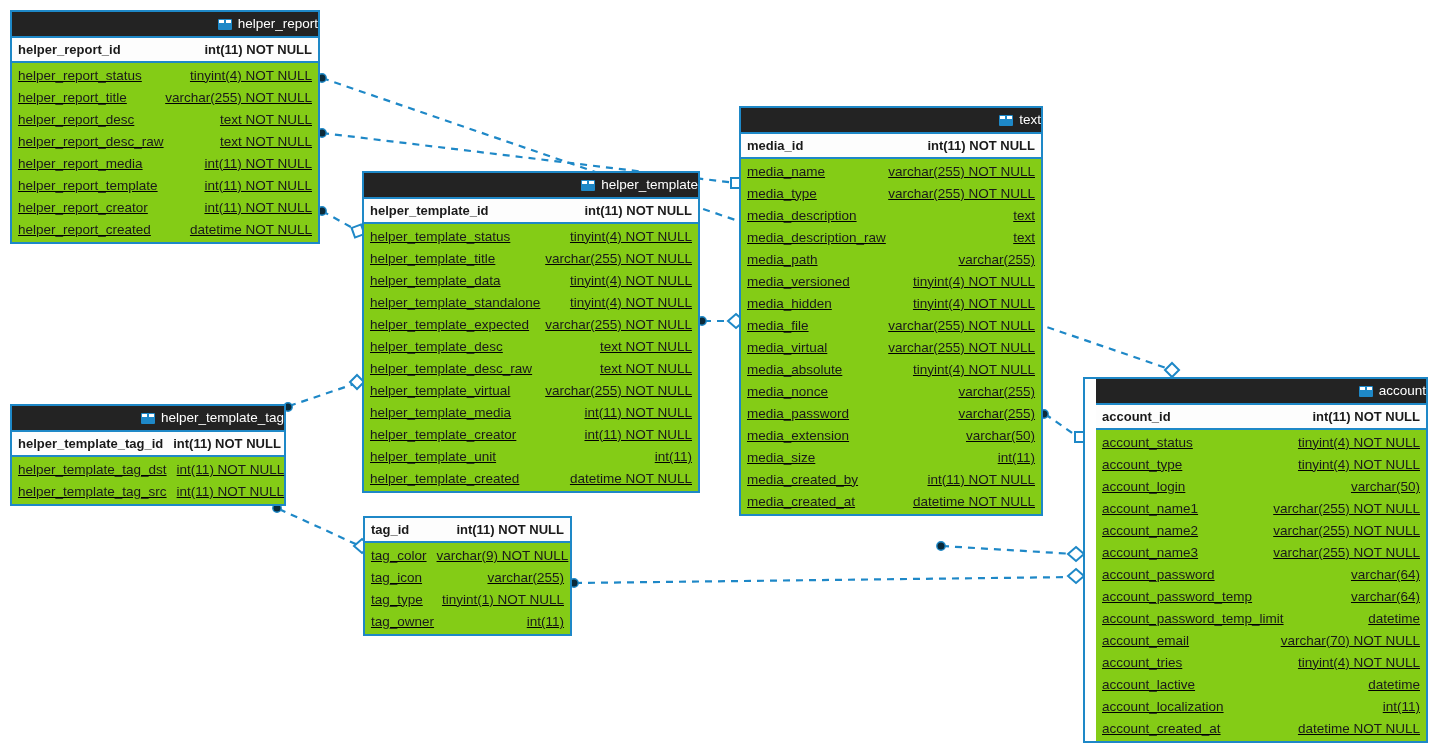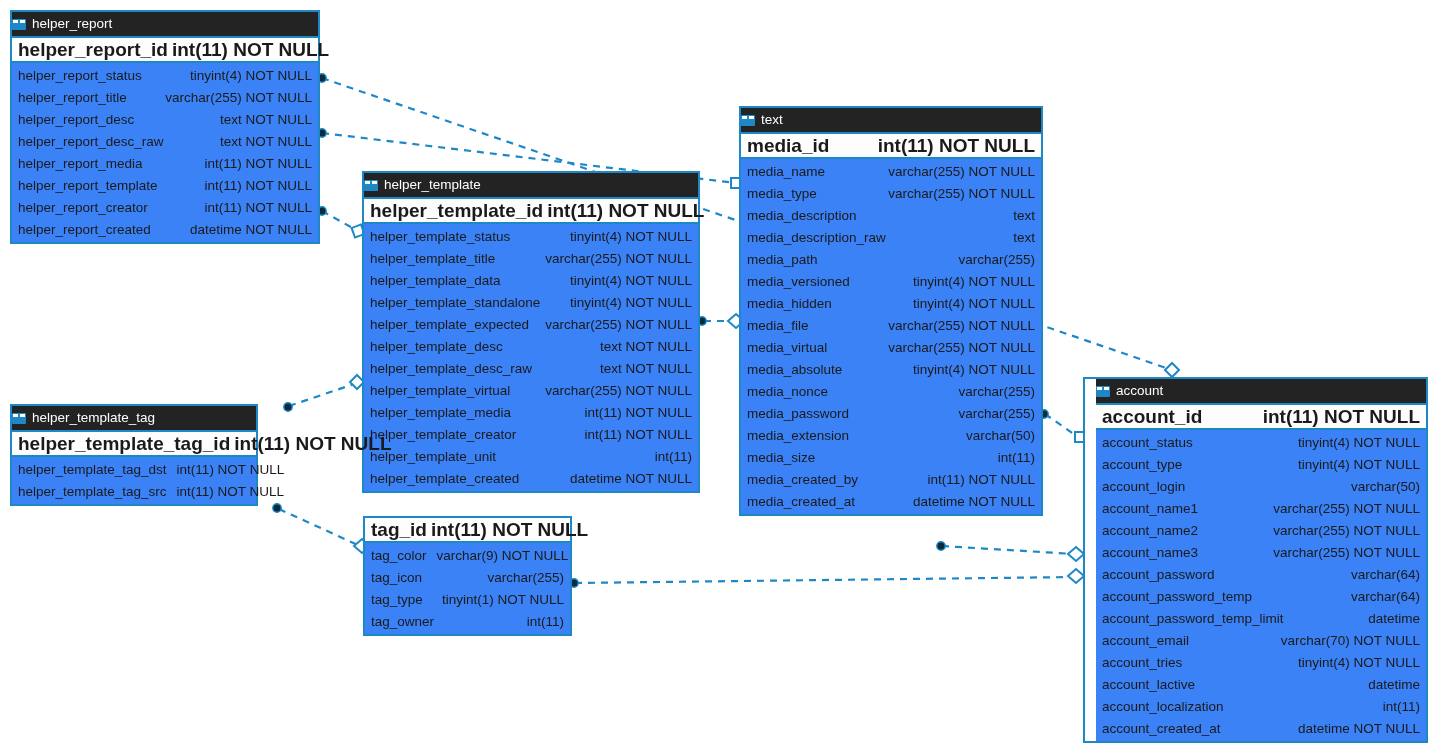--- a/index.html
+++ b/index.html
@@ -32,21 +32,21 @@
     box-sizing: border-box;
     border: 2px solid #1E88C7;
     background: #ffffff;
     box-shadow: 0 0 0 0 rgba(0,0,0,0);
   }
   .entity-header {
     background: #232323;
     color: #ffffff;
     height: 24px;
     line-height: 24px;
-    text-align: left;
+    text-align: right;
     font-size: 13.5px;
     position: relative;
     border-bottom: 2px solid #1E88C7;
     white-space: nowrap;
     overflow: hidden;
   }
   .entity-header .hdr-inner {
     display: inline-flex;
     align-items: center;
     gap: 6px;
@@ -74,32 +74,33 @@
     left: 8px; top: 1px;
     width: 5px; height: 3px;
     background: #ffffff;
   }
   .pk-row {
     display: flex;
     justify-content: space-between;
     align-items: center;
     height: 23px;
     padding: 0 6px;
-    font-size: 19px;
+    font-size: 13px;
     color: #1a1a1a;
     border-bottom: 2px solid #1E88C7;
     background: #fdfdfd;
     white-space: nowrap;
-    gap: 4px;
+    gap: 10px;
   }
   .pk-row .col-name { font-weight: bold; }
   .pk-row .col-type { font-weight: bold; }
   .field-list {
     padding: 1px 0 2px 0;
-    background: #3b82f6;
+    background: #84cc16;
+    text-decoration: underline;
   }
   .field-row {
     display: flex;
     justify-content: space-between;
     align-items: center;
     height: 22px;
     padding: 0 6px;
     font-size: 13.5px;
     color: #1a1a1a;
     white-space: nowrap;
@@ -392,21 +393,21 @@
           <div class="field-row">
             <span class="col-name">account_localization</span>
             <span class="col-type">int(11)</span>
           </div>
           <div class="field-row">
             <span class="col-name">account_created_at</span>
             <span class="col-type">datetime NOT NULL</span>
           </div>
         </div>
       </div>
-      <div class="entity" style="left: 10px; top: 404px; width: 248px;">
+      <div class="entity" style="left: 10px; top: 404px; width: 276px;">
         <div class="entity-header"><span class="hdr-inner">
             <span class="table-icon"></span>
             <span>helper_template_tag</span>
           </span></div>
         <div class="pk-row">
           <span class="col-name">helper_template_tag_id</span>
           <span class="col-type">int(11) NOT NULL</span>
         </div>
         <div class="field-list">
           <div class="field-row">

